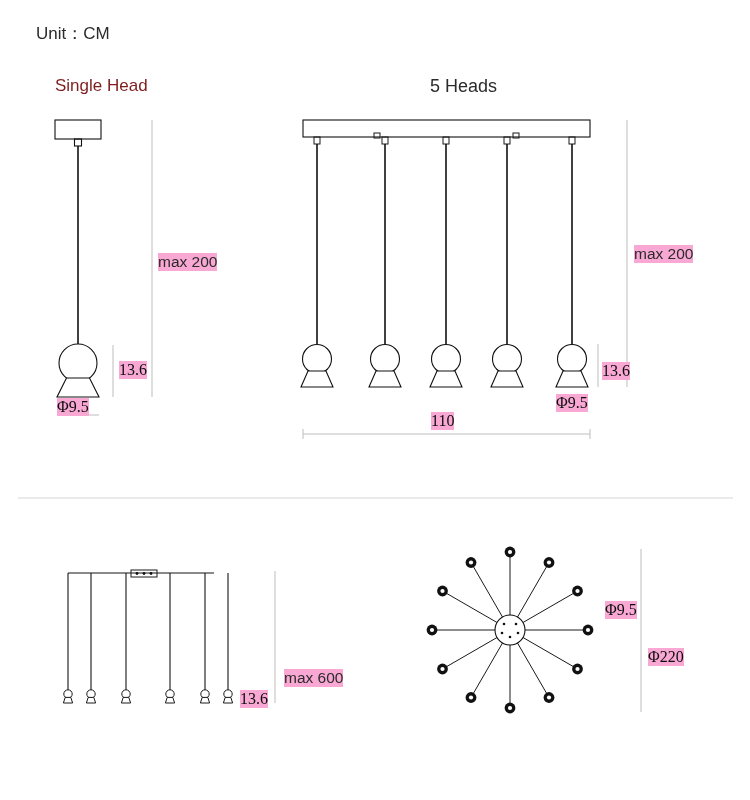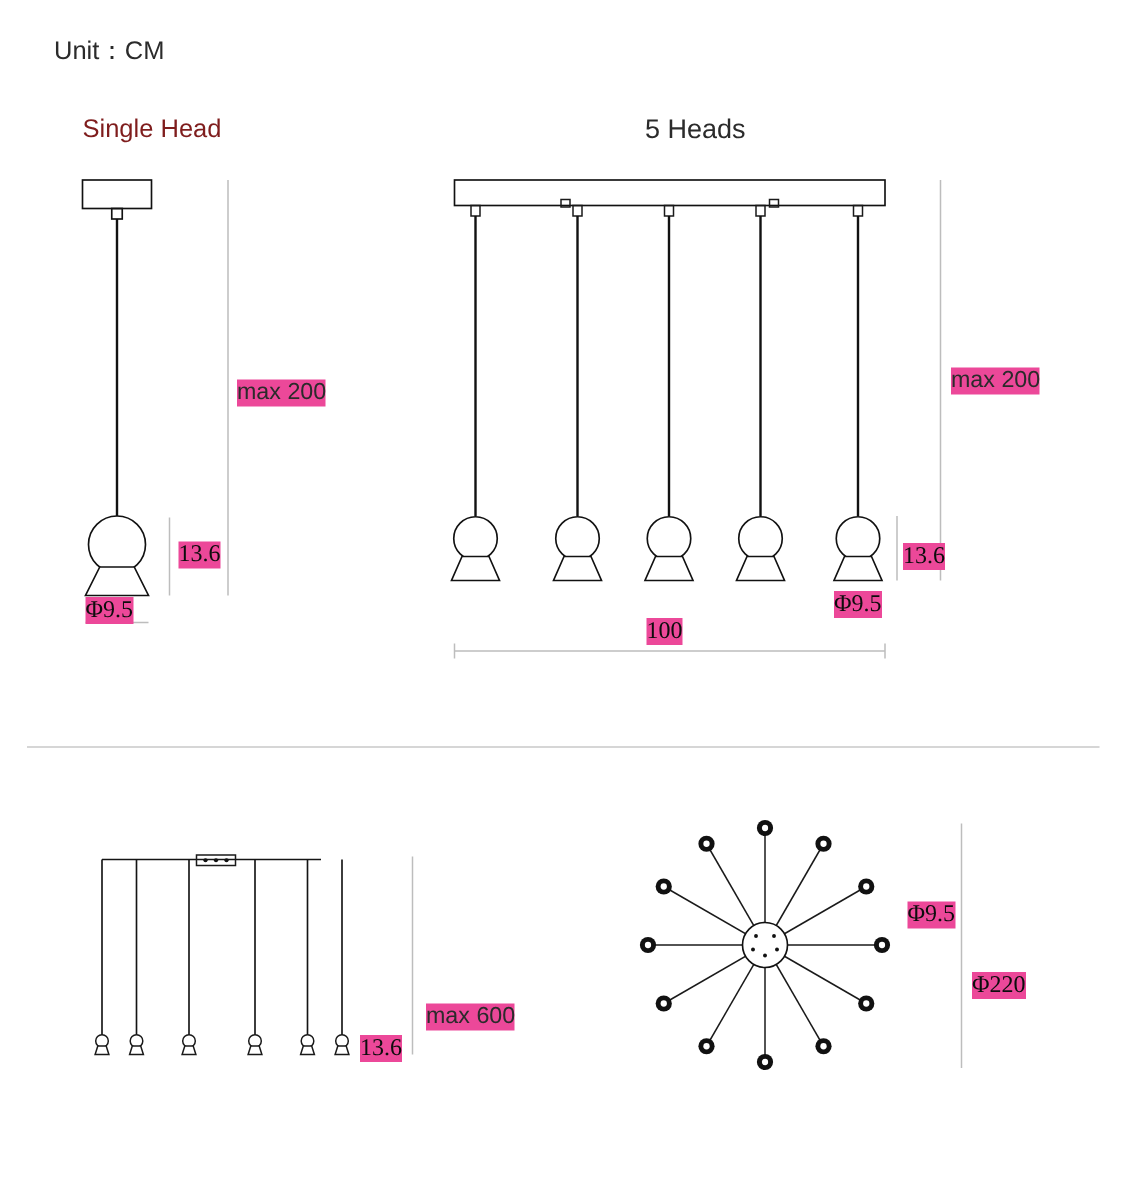--- a/index.html
+++ b/index.html
@@ -30,21 +30,21 @@
     left: 414px; top: 76px;
     font-size: 18px; color: #2b2b2b; margin-left: 16px;
   }
 
   
   .dim {
     position: absolute; white-space: nowrap;
     font-family: "Liberation Serif", serif;
     font-size: 16px;
     color: #0d0d0d;
-    background: #ec4899;
+    background: #f9a8d4;
   }
   .dim.sans {
     font-family: "Liberation Sans", sans-serif;
     font-size: 15.5px;
     color: #2b2b2b;
   }
 
   svg { position: absolute; left: 0; top: 0; overflow: visible; }
   .ink { fill: none; stroke: #111111; stroke-width: 1.1; }
   .ink-thin { fill: none; stroke: #1a1a1a; stroke-width: 1; }
@@ -132,21 +132,21 @@
     <line class="dimline" x1="598" y1="344" x2="598" y2="387"></line>
 
     <line class="dimline" x1="303" y1="434" x2="590" y2="434"></line>
     <line class="dimline" x1="303" y1="429" x2="303" y2="439"></line>
     <line class="dimline" x1="590" y1="429" x2="590" y2="439"></line>
   </svg>
 
   <div class="dim sans" style="left:634px; top:245px;">max 200</div>
   <div class="dim" style="left:602px; top:362px;">13.6</div>
   <div class="dim" style="left:556px; top:394px;">Φ9.5</div>
-  <div class="dim" style="left:431px; top:412px;">100</div>
+  <div class="dim" style="left:431px; top:412px;">110</div>
 
   <svg width="750" height="800">
     <line class="divider" x1="18" y1="498" x2="733" y2="498"></line>
   </svg>
 
   <svg width="750" height="800">
 
     <line class="cord-thin" x1="68" y1="573" x2="214" y2="573"></line>
 
     <rect class="ink-thin" x="131" y="570" width="26" height="7"></rect>

